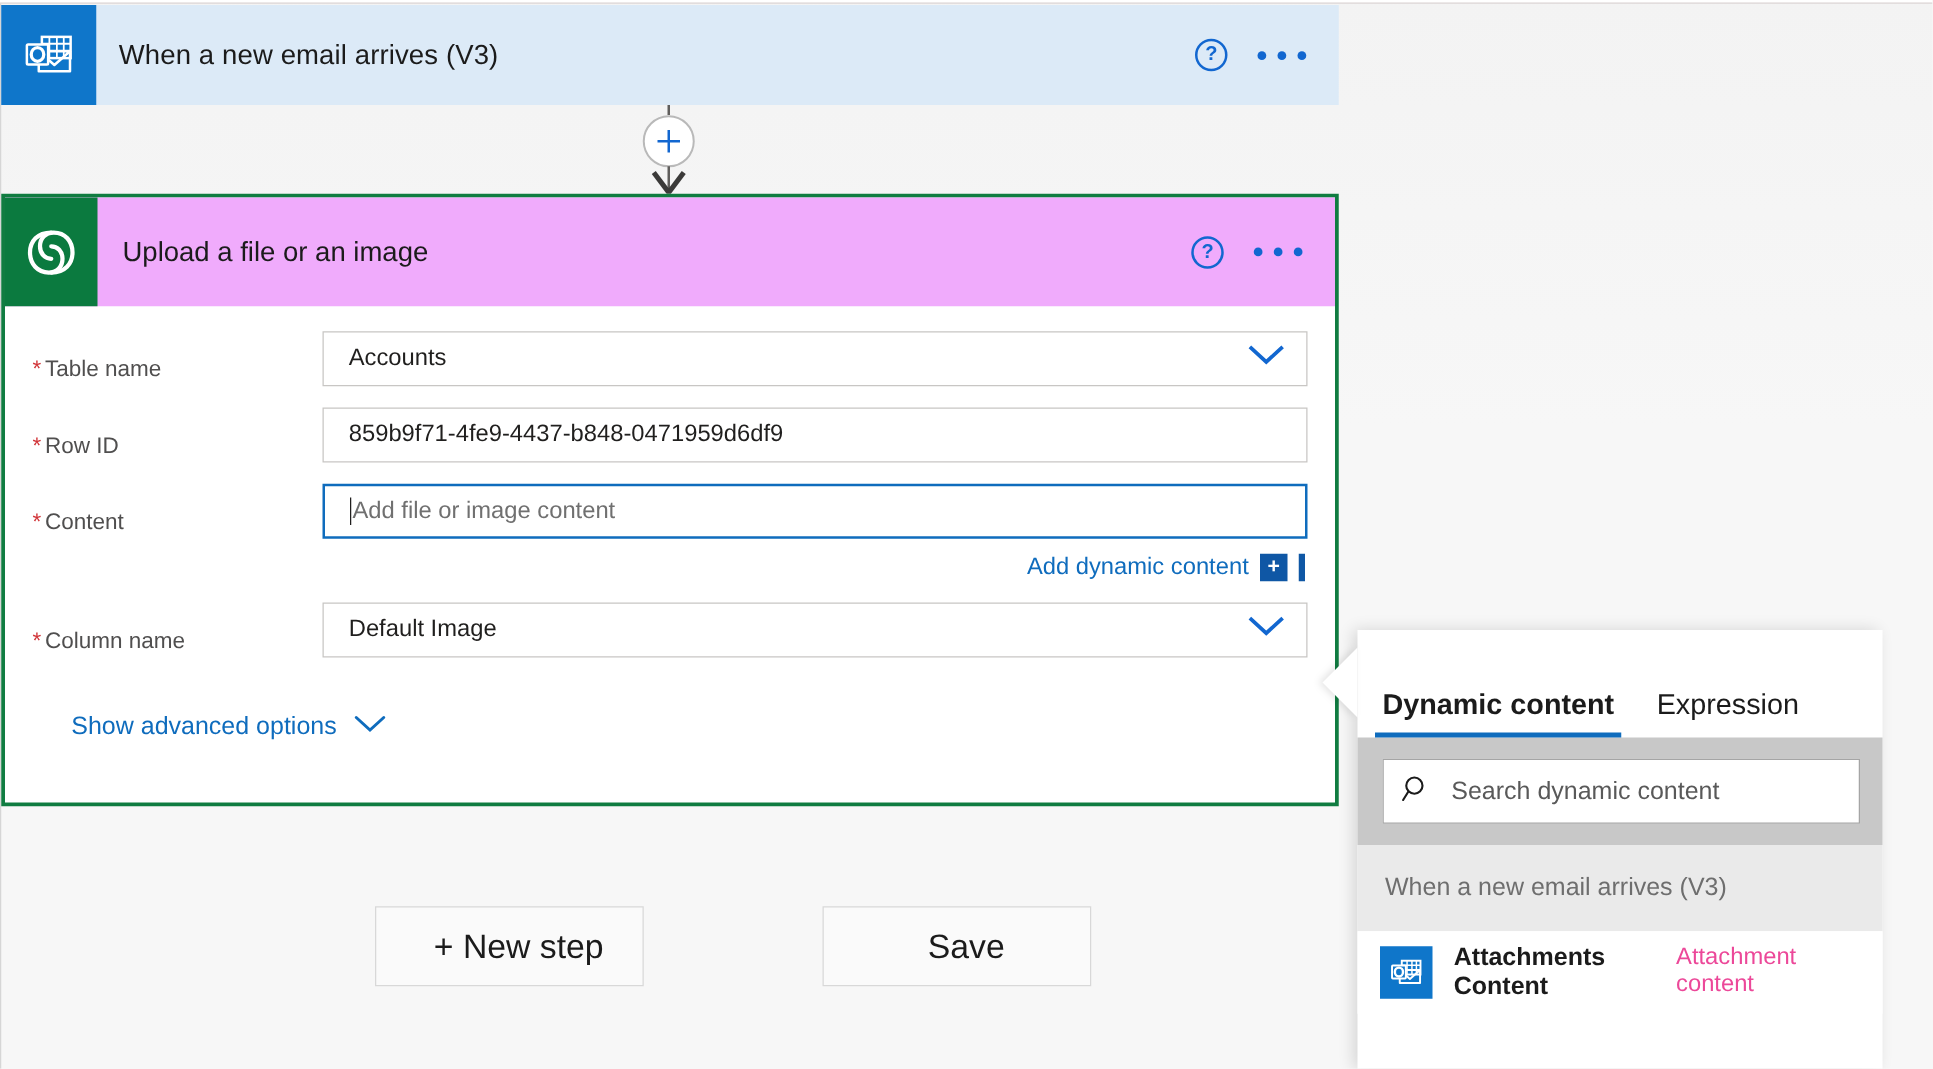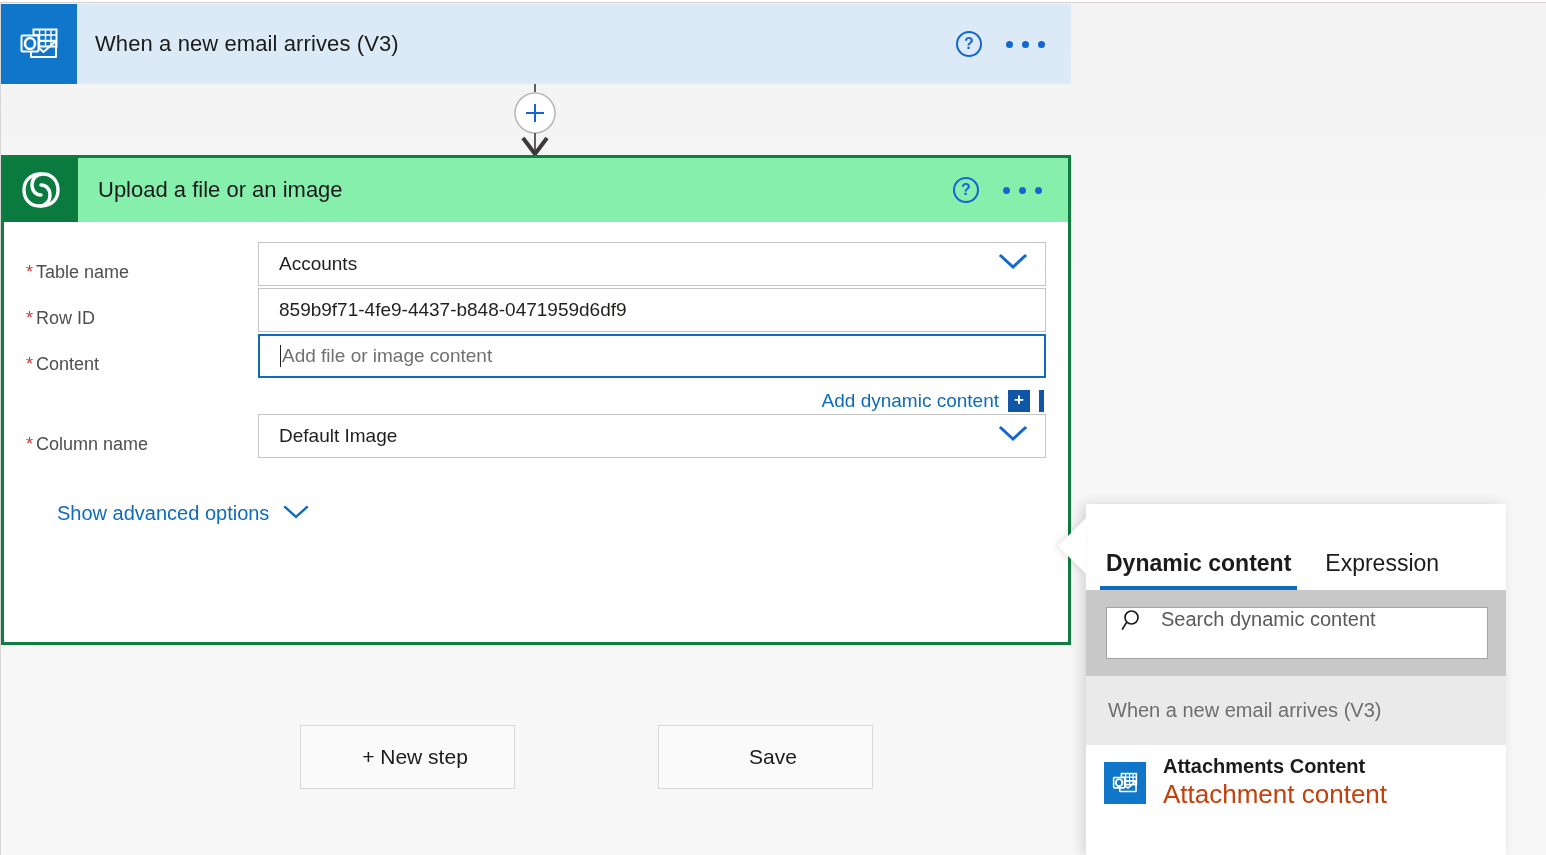--- a/index.html
+++ b/index.html
@@ -95,22 +95,22 @@
   
   #action-card {
     position: absolute;
     left: 1px; top: 155px;
     width: 1070px; height: 490px;
     background: #ffffff;
     border: 3px solid #107c41;
     box-sizing: border-box;
   }
   #action-card .action-head {
-    height: 64px;
-    background: #86efac;
+    height: 87px;
+    background: #f0abfc;
     display: flex; align-items: stretch;
   }
   #action-card .icon-tile {
     width: 74px;
     background: #0b7a3f;
     display: flex; align-items: center; justify-content: center;
     flex: 0 0 74px;
   }
   #action-card .card-title {
     flex: 1;
@@ -119,21 +119,21 @@
     font-size: 22px;
     color: #1b1b1b;
   }
 
   .form-body {
     padding: 20px 22px 0 22px;
   }
   .form-row {
     display: flex;
     align-items: flex-start;
-    margin-bottom: 2px;
+    margin-bottom: 17px;
   }
   .field-label {
     width: 232px;
     flex: 0 0 232px;
     font-size: 18px;
     color: #504f4f;
     padding-top: 20px;
     box-sizing: border-box;
   }
   .req-star {
@@ -226,21 +226,21 @@
   #bottom-bar {
     position: absolute;
     left: 300px; top: 725px;
     display: flex;
     gap: 143px;
   }
   .flat-button {
     width: 215px; height: 64px;
     border: 1px solid #d8d8d8;
     background: #fafafa;
-    font-size: 21px;
+    font-size: 27px;
     color: #1b1b1b;
     display: flex; align-items: center; justify-content: center;
     cursor: pointer;
     box-sizing: border-box;
     font-family: "Liberation Sans", sans-serif;
     padding-left: 15px;
   }
 
   
   #dyn-panel {
@@ -286,20 +286,21 @@
   }
   .search-band {
     background: #c8c8c8;
     padding: 17px 18px 17px 20px;
   }
   .search-box {
     height: 52px;
     background: #fff;
     border: 1px solid #a5a5a5;
     display: flex;
+    align-items: center;
     gap: 16px;
     padding: 0 14px;
     box-sizing: border-box;
     cursor: text;
   }
   .search-box .ph {
     font-size: 20px;
     color: #595959;
   }
   .group-header {
@@ -321,31 +322,31 @@
     cursor: pointer;
   }
   .dyn-item .thumb {
     width: 42px; height: 42px;
     background: #0f76ca;
     flex: 0 0 42px;
     display: flex; align-items: center; justify-content: center;
   }
   .dyn-item .texts {
     display: flex;
-    flex-direction: column;
+    flex-direction: row;
     gap: 1px;
   }
   .dyn-item .t1 {
     font-size: 20px;
     font-weight: bold;
     color: #1b1b1b;
   }
   .dyn-item .t2 {
-    font-size: 26px;
-    color: #c2410c;
+    font-size: 19px;
+    color: #ec4899;
   }
 </style>
 </head>
 <body>
 
 <div id="canvas"></div>
 <div class="top-rule"></div>
 <div class="left-rule"></div>
 
 <div id="trigger-card">

